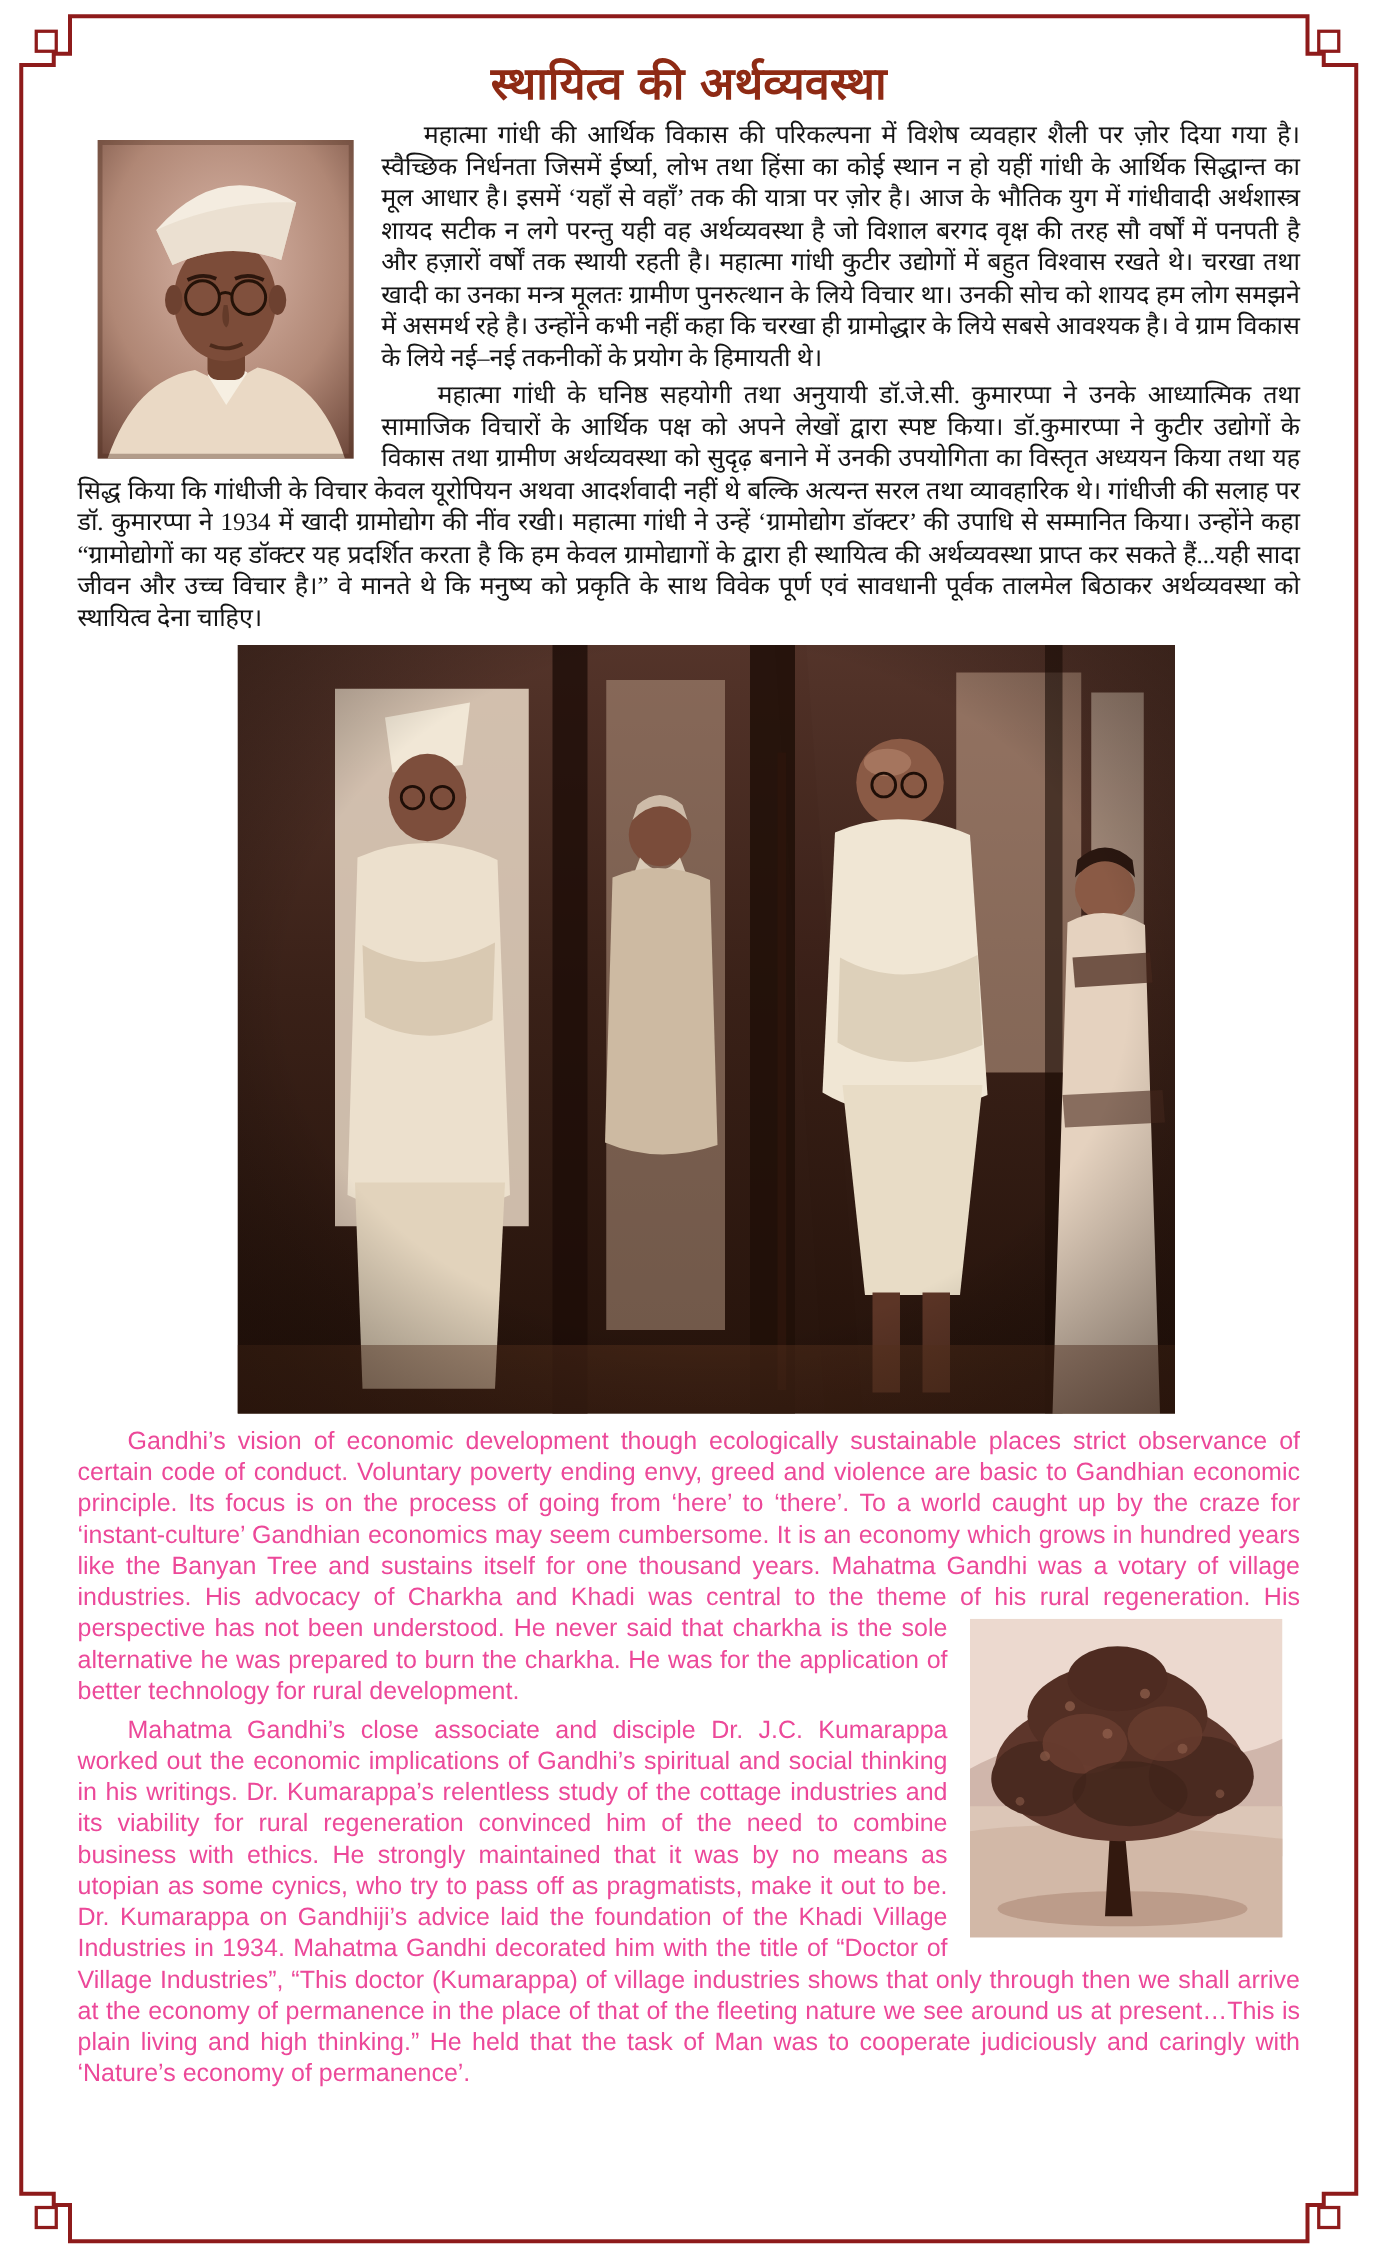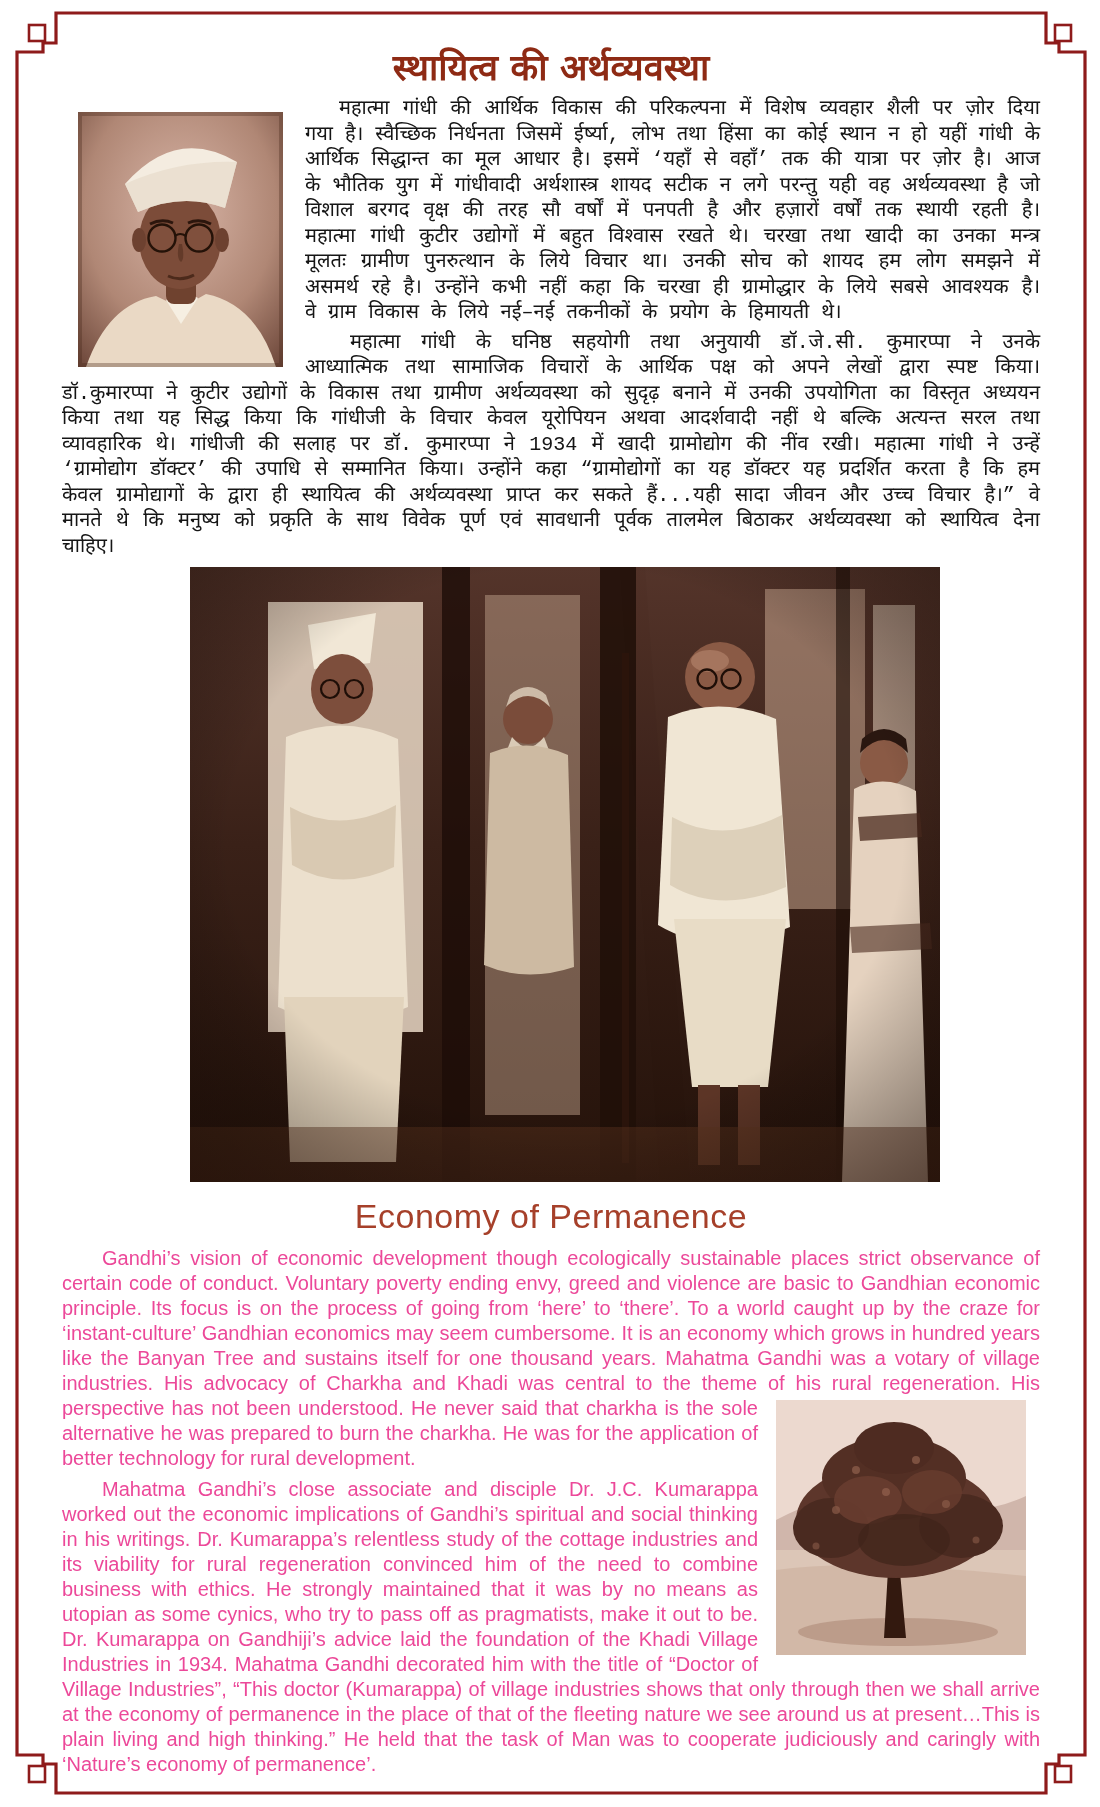--- a/index.html
+++ b/index.html
@@ -14,21 +14,21 @@
   .content{position:absolute;left:62px;top:0;width:978px;z-index:1;}
 
   .hindi-title{
     margin:46px 0 6px 0;
     text-align:center;
     font-family:"DejaVu Sans","Liberation Sans",sans-serif;
     font-size:36px;line-height:44px;font-weight:bold;
     color:#8e2a14;
   }
   .hindi-text{
-    font-family:Liberation Mono, monospace;
+    font-family:Liberation Serif, serif;
     font-size:20px;line-height:25.5px;
     color:#151515;text-align:justify;
   }
   .hindi-text p{margin:0;}
   .hindi-para1{text-indent:34px;}
   .hindi-para2{text-indent:45px;margin-top:4px !important;}
   .portrait-float{
     float:left;width:205px;height:255px;
     margin:16px 22px 6px 16px;
   }
@@ -174,21 +174,20 @@
           <path d="M664 222 Q694 206 726 224 L738 615 L652 615 Z" fill="#e5d2bf"></path>
           <path d="M668 250 L730 246 L732 270 L670 274 Z" fill="#4a2a1e" opacity="0.75"></path>
           <path d="M660 360 L740 356 L742 382 L662 386 Z" fill="#4a2a1e" opacity="0.6"></path>
         </g>
 
         <rect x="0" y="560" width="750" height="55" fill="#5a3320" opacity="0.45"></rect>
         <rect width="750" height="615" fill="url(#gVin)"></rect>
       </svg>
     </div>
 
-    <h2 class="english-title">Economy of Permanence</h2>
 
     <div class="english-text">
       <p class="eng-para1">
         <span>Gandhi’s vision of economic development though ecologically sustainable places strict observance of certain code of conduct. Voluntary poverty ending envy, greed and violence are basic to Gandhian economic principle. Its focus is on the process of going from ‘here’ to ‘there’. To a world caught up by the craze for ‘instant-culture’ Gandhian economics may seem cumbersome. It is an economy which grows in hundred years like the Banyan Tree and sustains itself for one thousand years. Mahatma Gandhi was a votary of village industries. His advocacy of Charkha and Khadi was central to the theme of his rural </span><span class="tree-float">
           <svg viewBox="0 0 250 255" width="250" height="255">
             <rect width="250" height="255" fill="#ecd9cf"></rect>
 
             <path d="M0 120 Q70 82 140 104 Q200 120 250 96 L250 190 L0 190 Z" fill="#c9aca1" opacity="0.8"></path>
 
             <rect x="0" y="150" width="250" height="105" fill="#dcc6b7"></rect>

